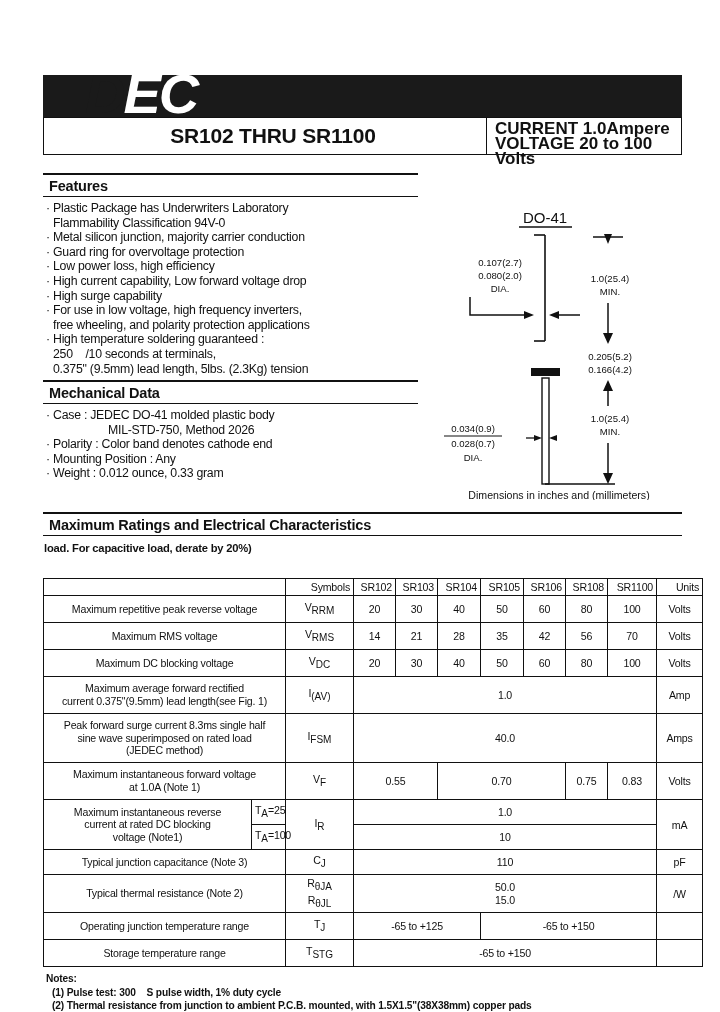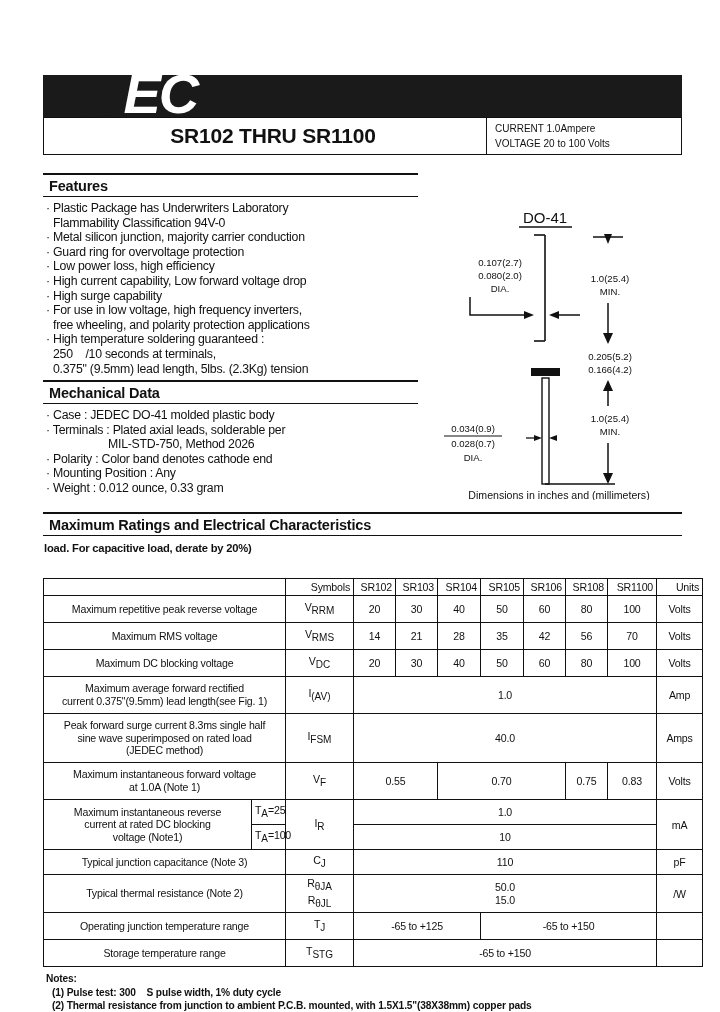--- a/index.html
+++ b/index.html
@@ -31,21 +31,21 @@
     display:flex;
     padding-left:16px;
   }
   .hdr-left{
     flex:1 1 auto;display:flex;align-items:center;justify-content:center;
     font-size:21px;font-weight:bold;letter-spacing:-0.2px;
   }
   .hdr-right{
     width:195px;border-left:1.5px solid #111;box-sizing:border-box;
     padding:3px 0 0 8px;
-    font-size:10px;line-height:15px;font-weight:normal;
+    font-size:17px;line-height:15px;font-weight:bold;
   }
   .sec-rule-top{border-top:2.5px solid #111;}
   .sec-title{font-size:14.5px;font-weight:bold;padding:3px 0 2px 6px;letter-spacing:-0.2px;}
   .sec-rule-bot{border-top:1.5px solid #111;}
 
   .feat{position:absolute;left:43px;top:173px;width:375px;}
   .mech{position:absolute;left:43px;top:380px;width:375px;}
   .ratings{position:absolute;left:43px;top:512px;width:639px;}
 
   .bullets{font-size:12.3px;line-height:14.6px;padding:4px 0 0 3px;letter-spacing:-0.25px;}
@@ -126,21 +126,20 @@
       <div class="ind1">0.375" (9.5mm) lead length, 5lbs. (2.3Kg) tension</div>
     </div>
   </div>
 
   <div class="mech">
     <div class="sec-rule-top"></div>
     <div class="sec-title">Mechanical Data</div>
     <div class="sec-rule-bot"></div>
     <div class="bullets">
       <div>· Case : JEDEC DO-41 molded plastic body</div>
-      <div>· Terminals : Plated axial leads, solderable per</div>
       <div class="ind2">MIL-STD-750, Method 2026</div>
       <div>· Polarity : Color band denotes cathode end</div>
       <div>· Mounting Position : Any</div>
       <div>· Weight : 0.012 ounce, 0.33 gram</div>
     </div>
   </div>
 
   <div class="diag">
     <svg width="258" height="300" viewBox="0 0 258 300" xmlns="http://www.w3.org/2000/svg">
       <g fill="#111" stroke="#111" font-family="Liberation Sans, sans-serif">

